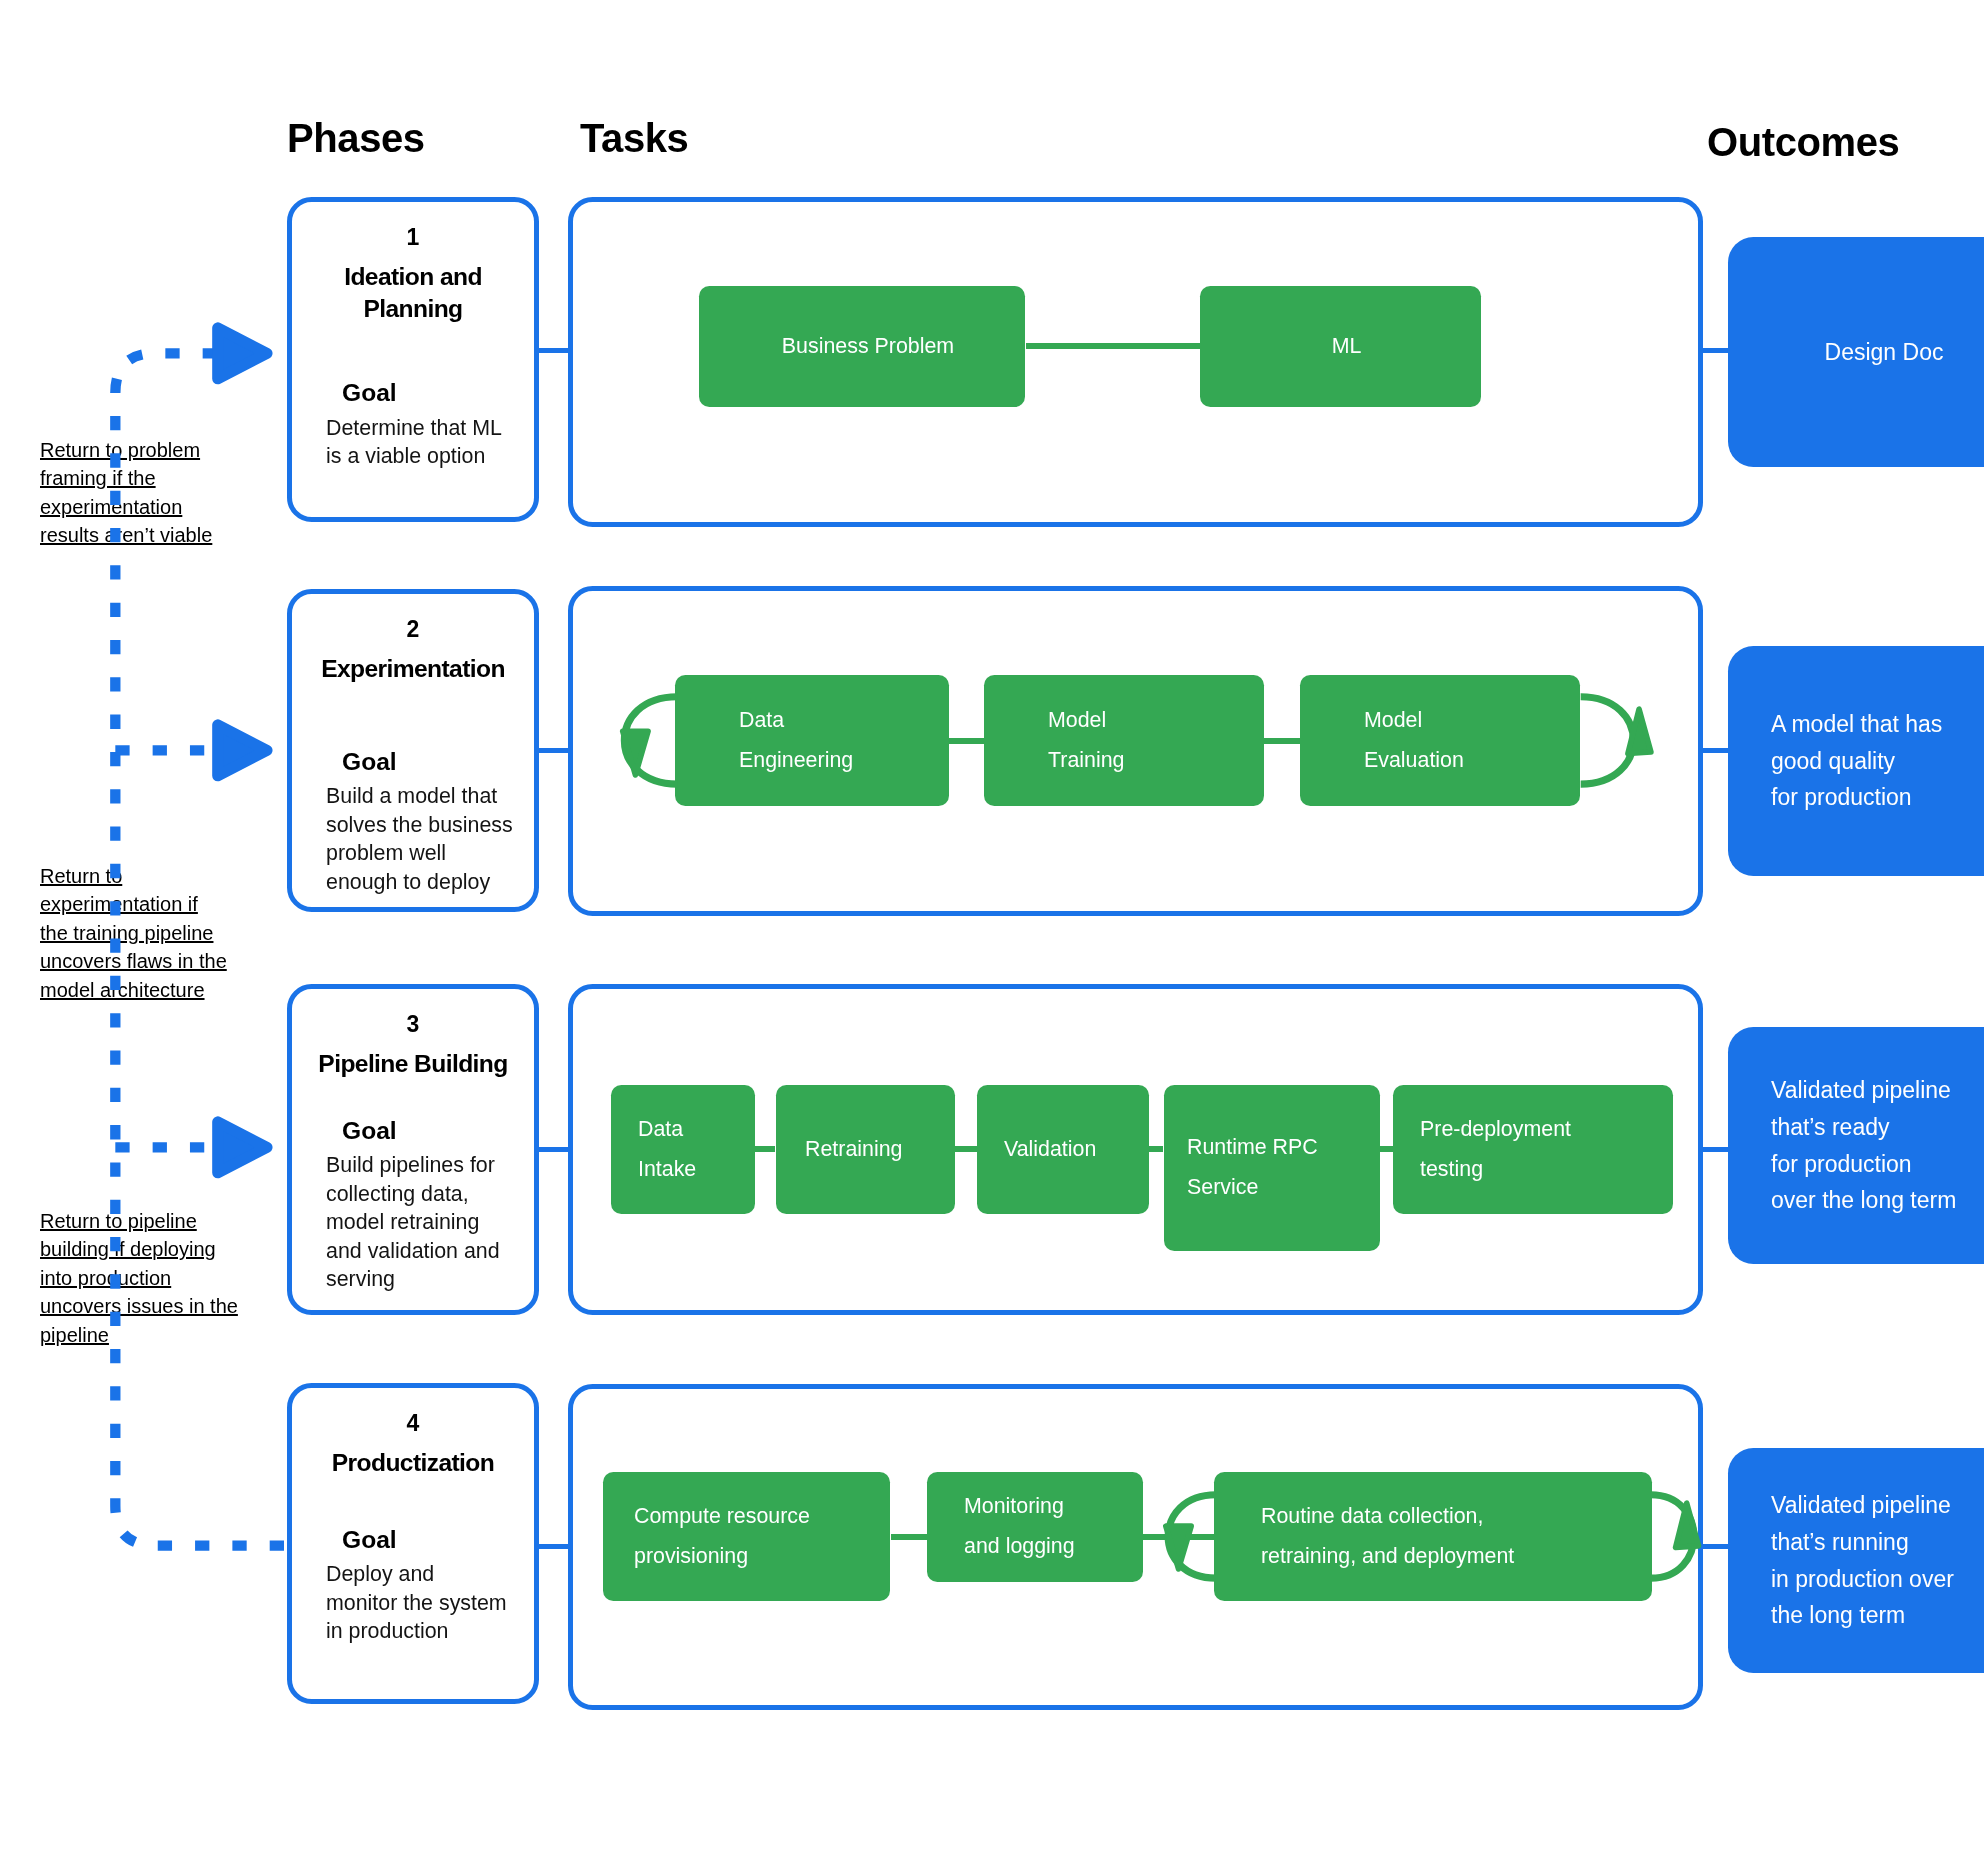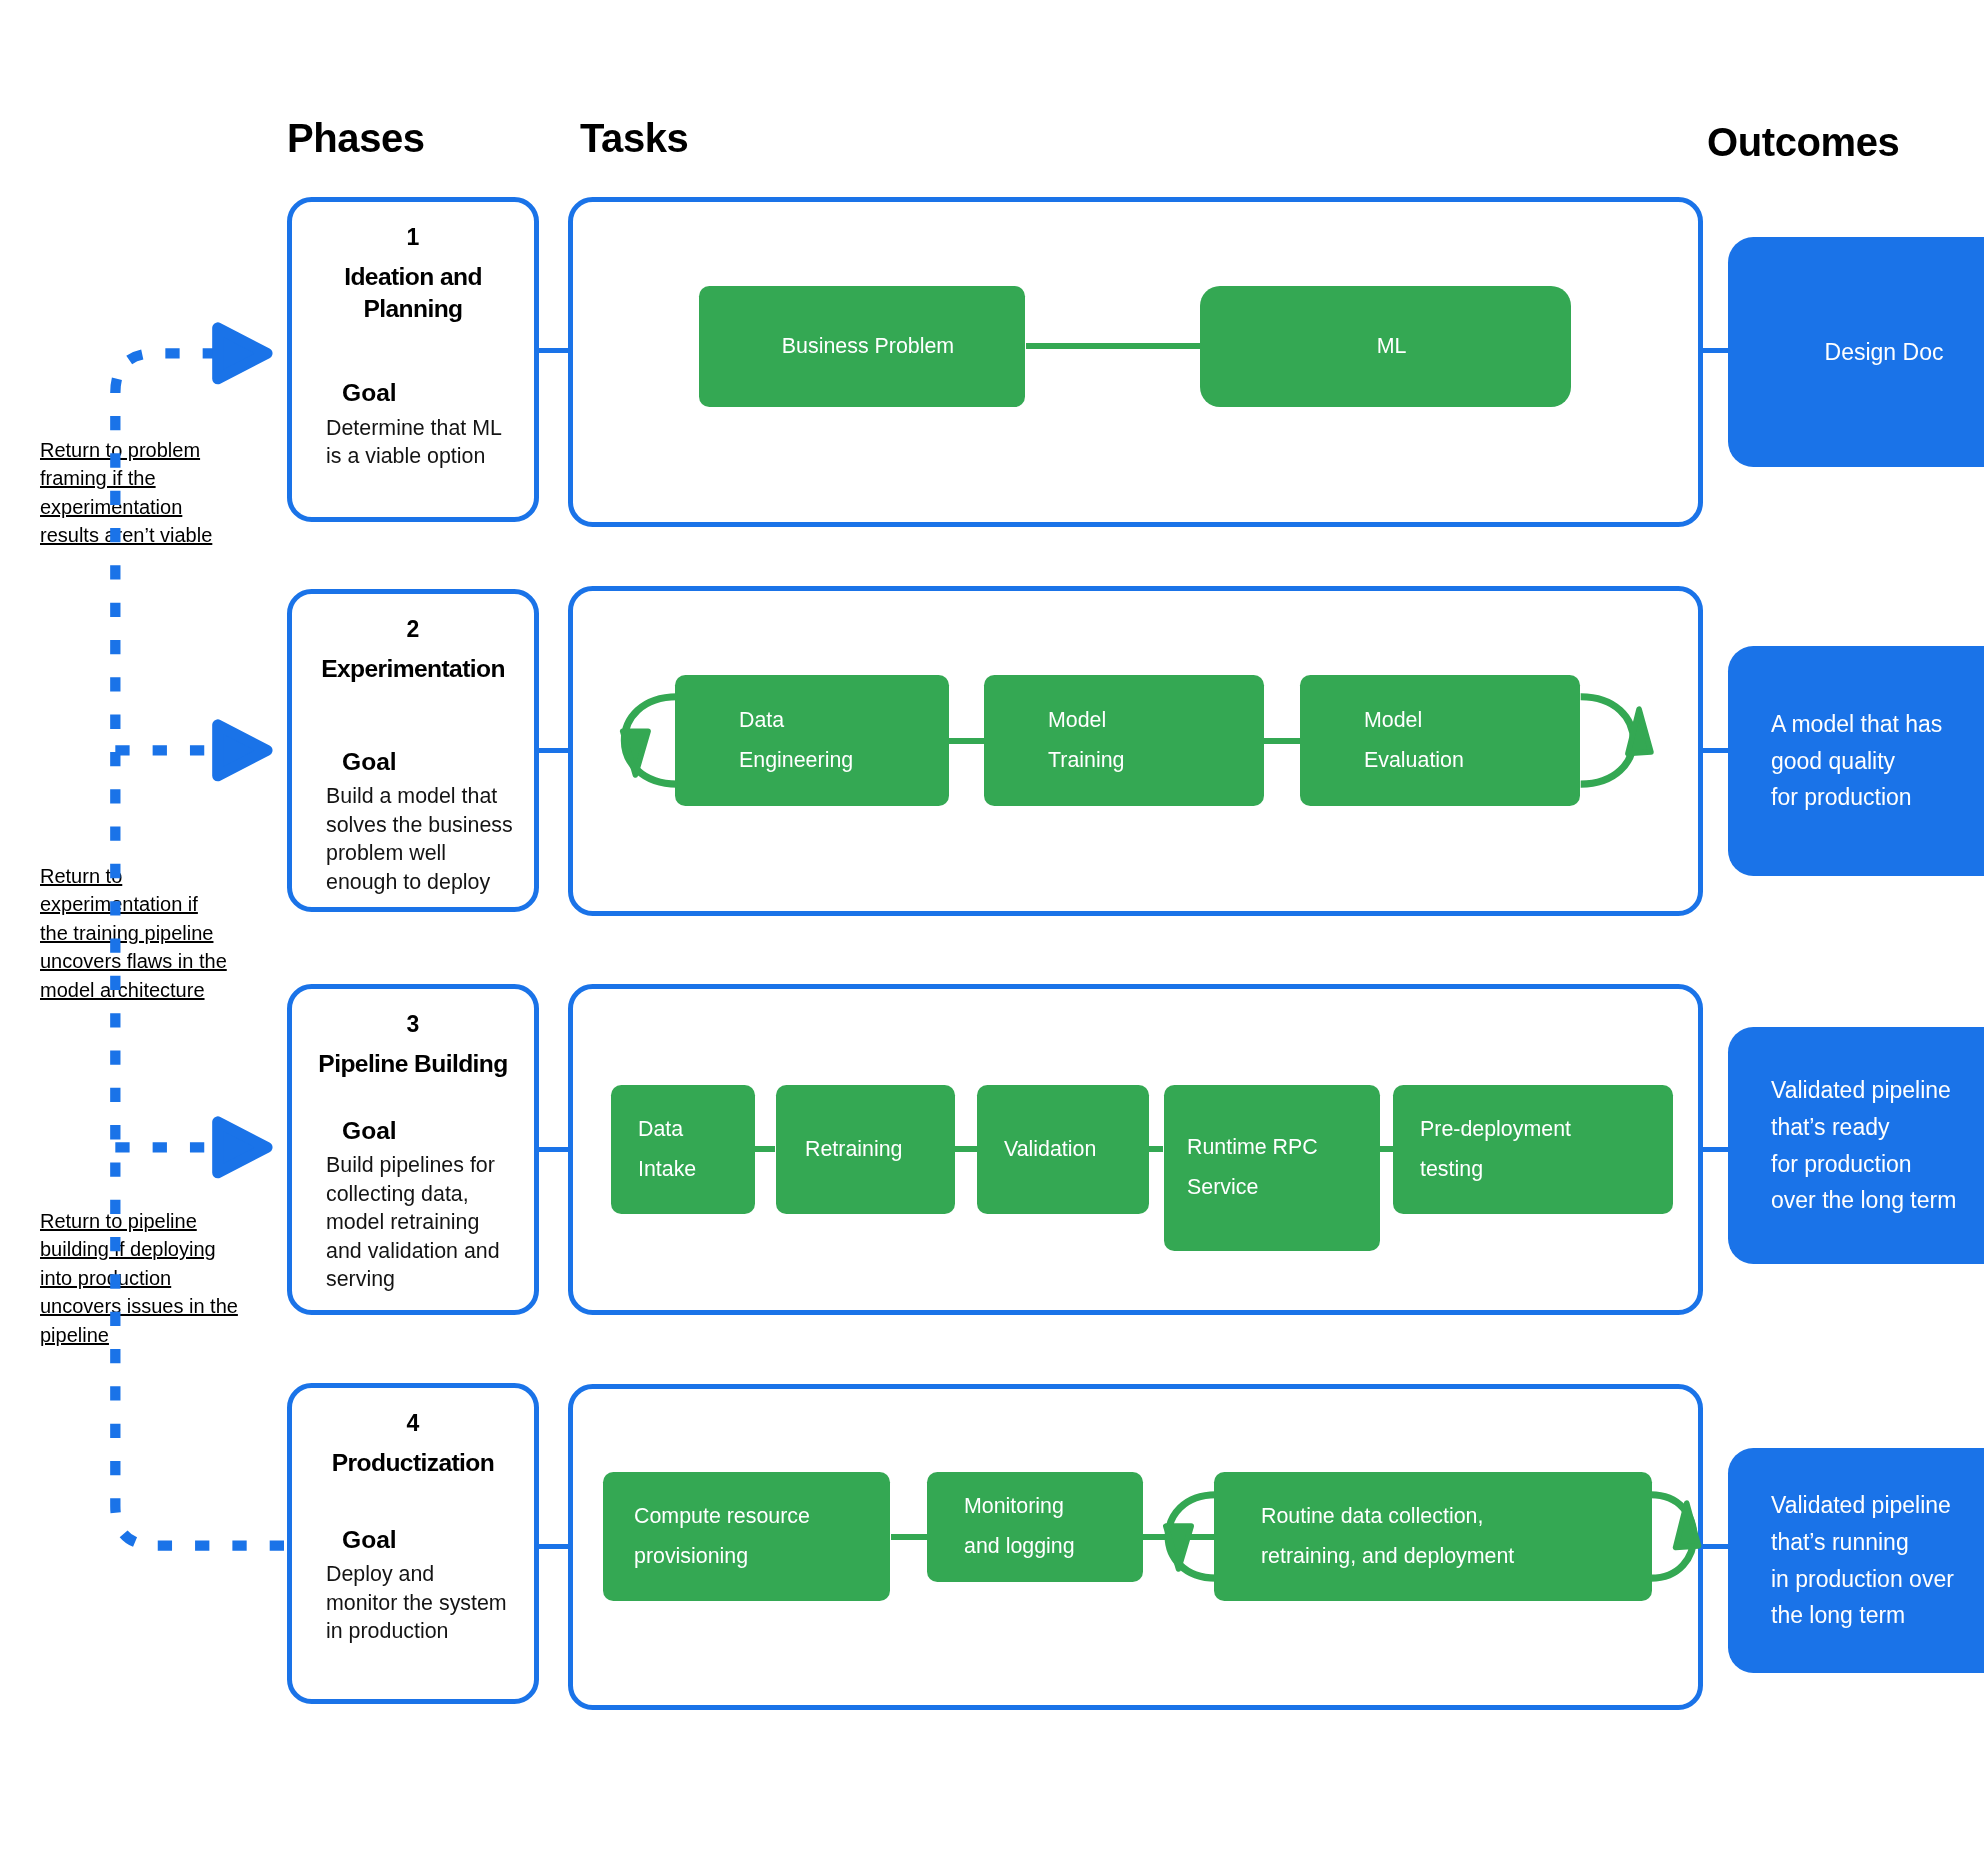--- a/index.html
+++ b/index.html
@@ -55,21 +55,21 @@
     <div class="phase-title">Ideation and
 Planning</div>
     <div class="goal-label" style="margin-top:55px;">Goal</div>
     <div class="goal-text">Determine that ML
 is a viable option</div>
   </div>
   <div class="blink" style="left:537px;top:348px;width:34px;"></div>
   <div class="card" style="left:568px;top:197px;width:1135px;height:330px;"></div>
   <div class="gbox center" style="left:699px;top:286px;width:326px;height:121px;">Business Problem</div>
   <div class="glink" style="left:1026px;top:343px;width:174px;"></div>
-  <div class="gbox center" style="left:1200px;top:286px;width:371px;height:121px;border-radius:20px;">ML</div>
+  <div class="gbox center" style="left:1200px;top:286px;width:281px;height:121px;">ML</div>
   <div class="blink" style="left:1700px;top:348px;width:31px;"></div>
   <div class="outcome center" style="left:1728px;top:237px;width:312px;height:230px;">Design Doc</div>
 
   <div class="card" style="left:287px;top:589px;width:252px;height:323px;">
     <div class="phase-num">2</div>
     <div class="phase-title">Experimentation</div>
     <div class="goal-label" style="margin-top:63px;">Goal</div>
     <div class="goal-text">Build a model that
 solves the business
 problem well

